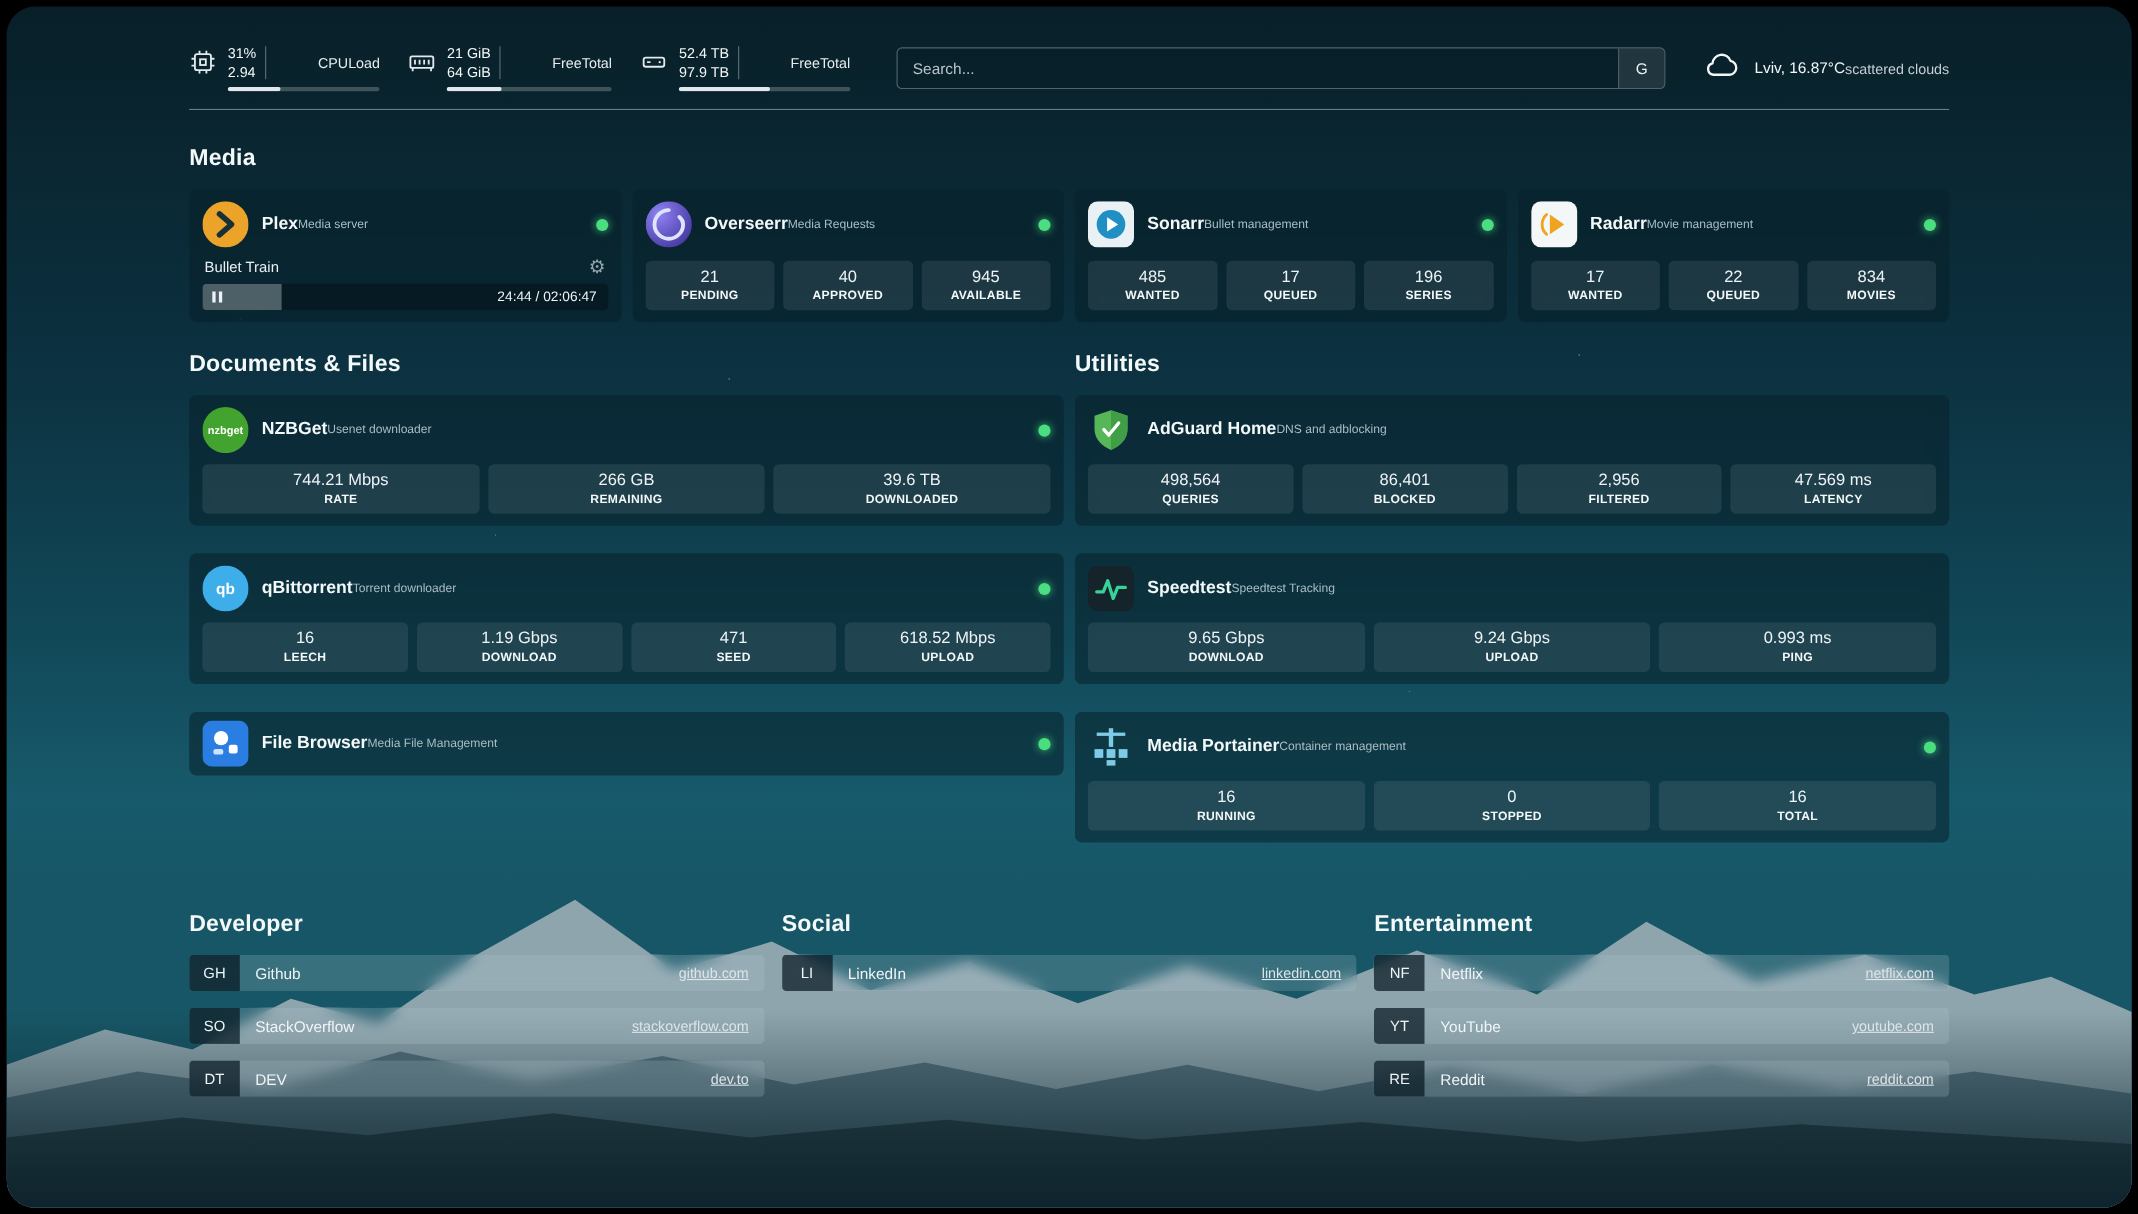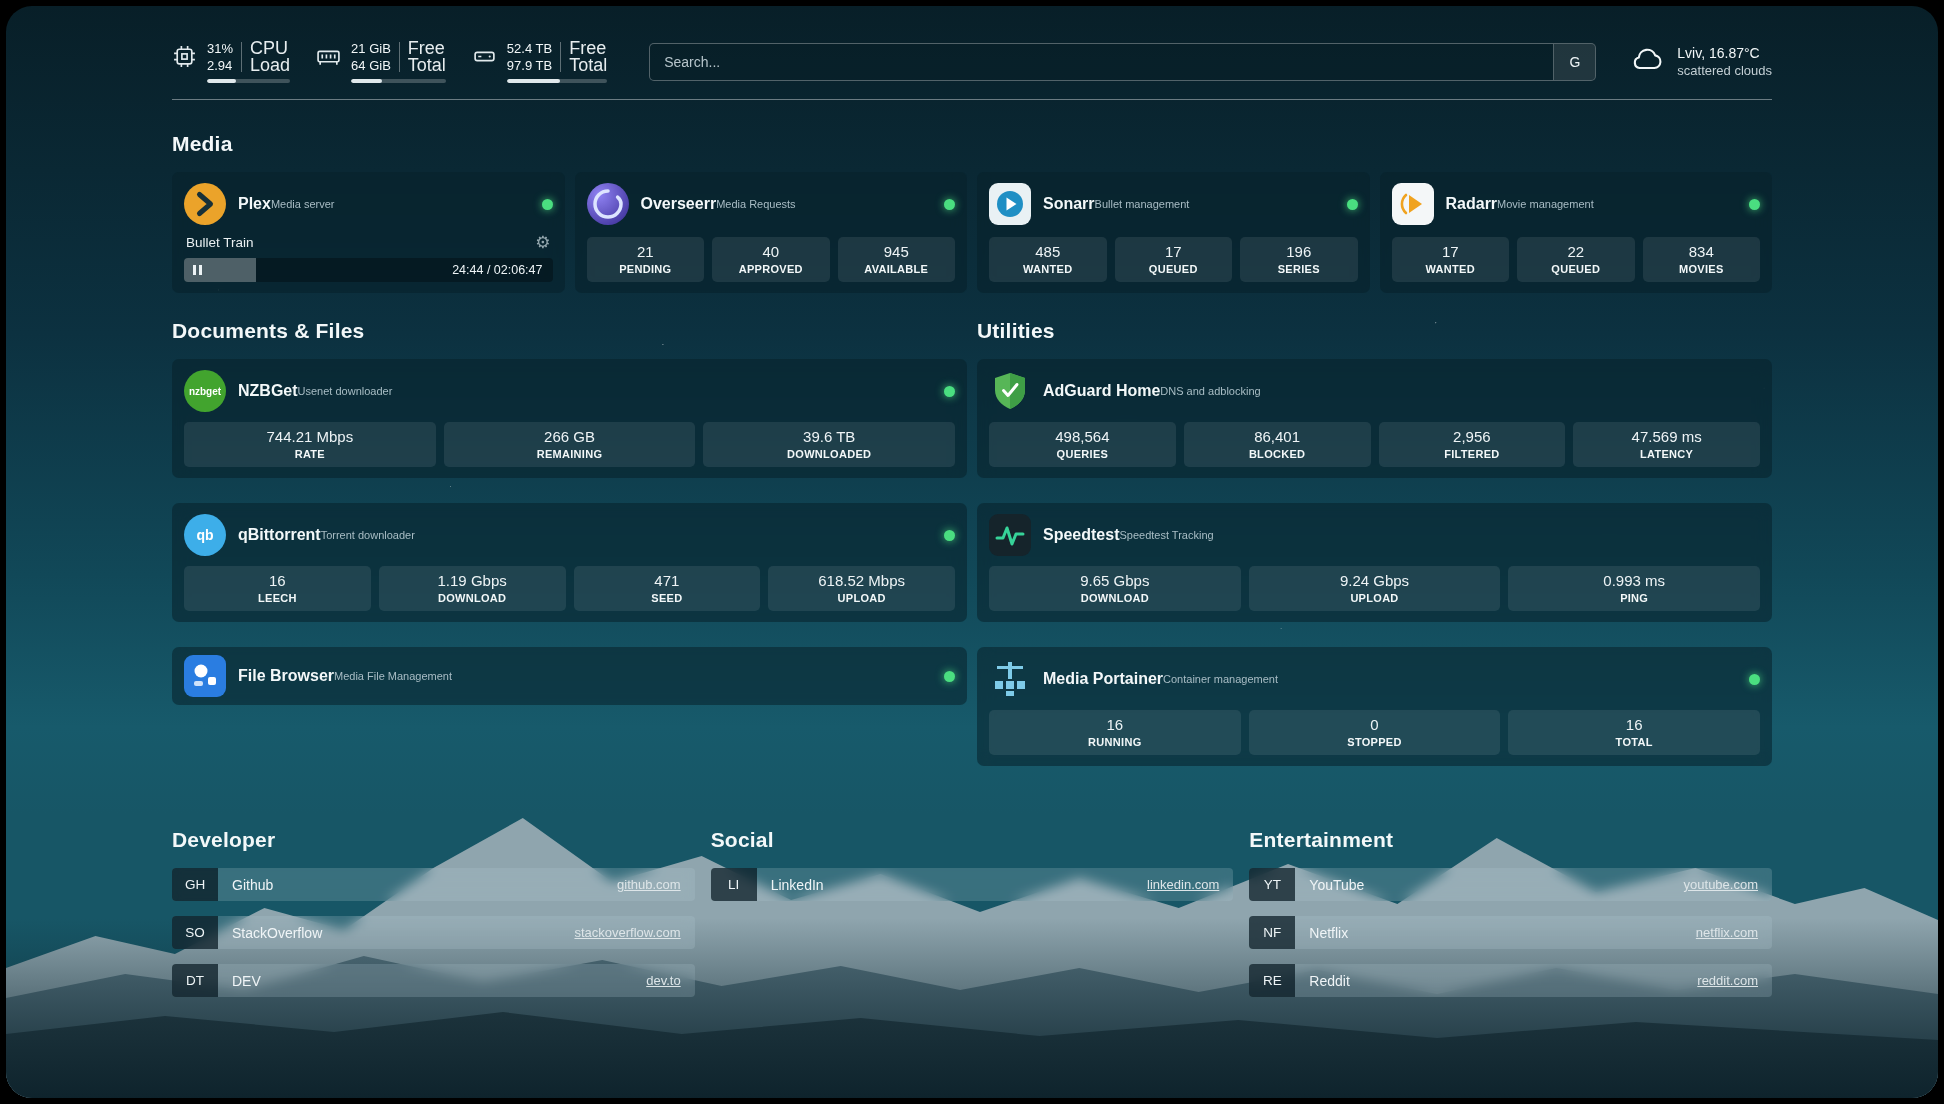--- a/index.html
+++ b/index.html
@@ -31,33 +31,33 @@
   .content{ position:relative; z-index:2; padding:34px 166px 0; height:100%; }
 
   
   .topbar{ display:flex; align-items:center; }
   .metrics{ display:flex; gap:26px; }
   .metric{ display:flex; align-items:flex-start; gap:10px; }
   .micon{ color:#e2eaed; margin-top:4px; display:block; }
   .mrow{ display:flex; align-items:center; gap:8px; }
   .mvals{ display:flex; flex-direction:column; font-size:13px; line-height:17px; color:#f2f7f8; }
   .vdiv{ width:1px; height:30px; background:rgba(255,255,255,.35); }
-  .mlabs{ display:flex; flex-direction:column; font-size:18px; line-height:17px; color:#e7edef; }
+  .mlabs{ display:flex; font-size:13px; line-height:17px; color:#e7edef;margin-left:39px; }
   .mbar{ margin-top:5px; height:4px; border-radius:2px; background:rgba(255,255,255,.22); overflow:hidden; }
   .mbar i{ display:block; height:100%; background:#e0e8eb; border-radius:2px; }
 
   .search{ flex:1; display:flex; margin:0 34px 0 42px; height:38px; border:1px solid rgba(255,255,255,.3);
     border-radius:5px; background:rgba(8,28,36,.38); overflow:hidden; }
   .search input{ flex:1; background:transparent; border:none; outline:none; color:#eef4f6; padding:0 14px; font-size:14px; }
   .search input::placeholder{ color:#b7c5cb; }
   .sbtn{ width:42px; border:none; border-left:1px solid rgba(255,255,255,.22); background:rgba(255,255,255,.10);
     color:#eef4f6; font-size:14px; cursor:pointer; }
 
   .weather{ display:flex; align-items:center; gap:11px; cursor:pointer; }
-  .wtext{ display:flex; flex-direction:column; }
+  .wtext{ display:flex; flex-direction:row; }
   .wloc{ font-size:14px; color:#f2f7f8; }
   .wcond{ font-size:13px; color:#c3cfd4; margin-top:2px; }
 
   .divider{ margin-top:16px; height:1px; background:rgba(255,255,255,.4); }
 
   
   .stitle{ font-size:21px; font-weight:600; letter-spacing:.2px; color:#f3f8f9; margin-bottom:16px; }
   .section-media{ margin-top:32px; }
   .grid4{ display:grid; grid-template-columns:repeat(4,1fr); gap:10px; }
   .grid2{ display:grid; grid-template-columns:1fr 1fr; gap:10px; margin-top:26px; align-items:start; }
@@ -575,28 +575,28 @@
         <div class="bitem">
           <span class="babbr">LI</span>
           <span class="bname">LinkedIn</span>
           <span class="burl">linkedin.com</span>
         </div>
       </section>
 
       <section>
         <h2 class="stitle">Entertainment</h2>
         <div class="bitem">
+          <span class="babbr">NF</span>
+          <span class="bname">Netflix</span>
+          <span class="burl">netflix.com</span>
+        </div>
+        <div class="bitem">
           <span class="babbr">YT</span>
           <span class="bname">YouTube</span>
           <span class="burl">youtube.com</span>
-        </div>
-        <div class="bitem">
-          <span class="babbr">NF</span>
-          <span class="bname">Netflix</span>
-          <span class="burl">netflix.com</span>
         </div>
         <div class="bitem">
           <span class="babbr">RE</span>
           <span class="bname">Reddit</span>
           <span class="burl">reddit.com</span>
         </div>
       </section>
     </div>
 
   </div>

